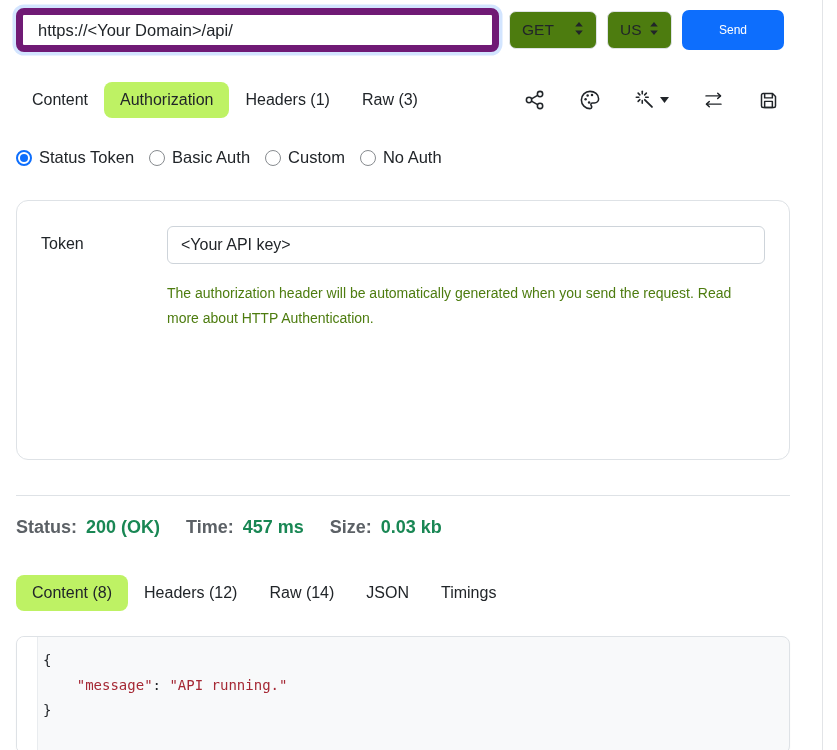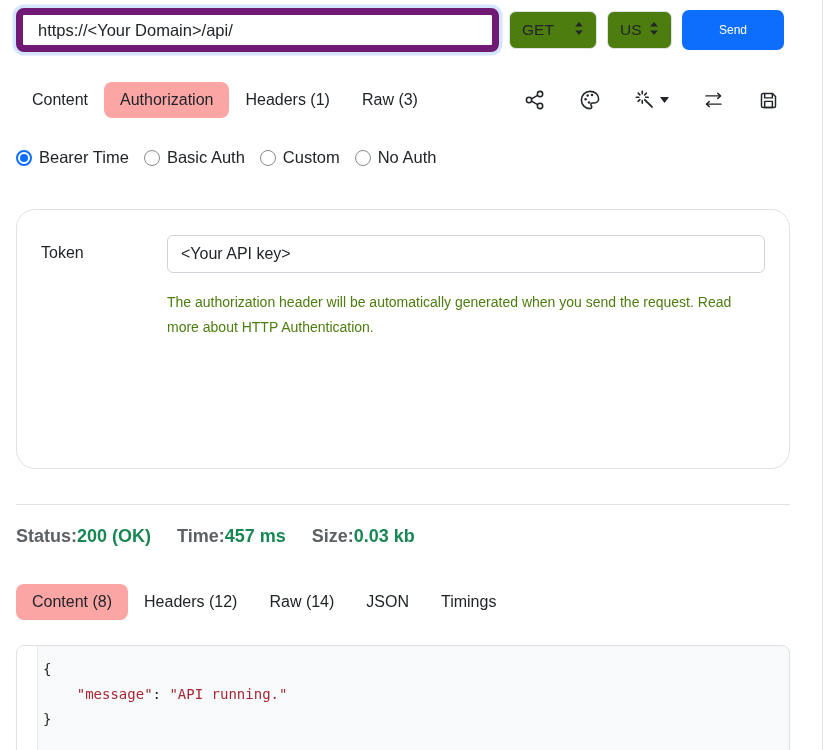--- a/index.html
+++ b/index.html
@@ -34,61 +34,61 @@
     font-family: "Liberation Sans", sans-serif;
   }
 
   
   .tabs-row { margin-top: 30px; display: flex; align-items: center; }
   .tab {
     padding: 9px 16px; border-radius: 8px; font-size: 16px; color: #212529;
     cursor: pointer; white-space: nowrap; background: transparent; border: none;
     font-family: "Liberation Sans", sans-serif;
   }
-  .tab.active { background: #fca5a5; }
+  .tab.active { background: #bef264; }
   .toolbar { margin-left: auto; display: flex; align-items: center; gap: 33px; padding-right: 11px; }
   .tool-icon { display: flex; align-items: center; gap: 4px; color: #212529; cursor: pointer; }
   .tool-icon svg { display: block; }
 
   
   .radio-row { margin-top: 30px; display: flex; align-items: center; gap: 15px; }
   .radio-opt { display: flex; align-items: center; gap: 7px; cursor: pointer; }
   .radio {
     width: 16px; height: 16px; border: 1px solid #878b8f; border-radius: 50%;
     background: #fff; position: relative; flex: none;
   }
   .radio.checked { border: 2px solid #0d6efd; }
   .radio.checked::after {
     content: ""; position: absolute; inset: 2px; border-radius: 50%; background: #0d6efd;
   }
   .radio-label { font-size: 16.5px; }
 
   
   .auth-panel {
-    margin-top: 42px; height: 260px; border: 1px solid #dee2e6; border-radius: 19px;
+    margin-top: 33px; height: 260px; border: 1px solid #dee2e6; border-radius: 12px;
     padding: 25px 24px; display: flex;
   }
   .token-label { width: 126px; padding-top: 9px; font-size: 16px; flex: none; }
   .token-col { flex: 1; }
   .token-input {
     width: 100%; height: 38px; border: 1px solid #ced4da; border-radius: 6px;
     padding: 6px 13px; font-size: 16px; color: #212529; outline: none;
     font-family: "Liberation Sans", sans-serif;
   }
   .token-help {
     margin-top: 17px; width: 588px; font-size: 14px; line-height: 25px; color: #4d7c0f;
   }
 
   
   .divider { margin-top: 35px; border: none; border-top: 1px solid #dee2e6; }
   .status-row {
     margin-top: 21px; display: flex; align-items: center; gap: 26px;
     font-size: 18px; font-weight: 600;
   }
-  .status-group { display: flex; align-items: center; }
+  .status-group { display: flex; align-items: center; gap: 9px; }
   .status-label { color: #5c6166; }
   .status-value { color: #198754; }
 
   
   .resp-tabs-row { margin-top: 37px; display: flex; align-items: center; }
 
   
   .code-panel {
     margin-top: 25px; height: 118px; border: 1px solid #dee2e6; border-radius: 8px;
     background: #f8f9fa; display: flex; overflow: hidden;
@@ -187,21 +187,21 @@
             <path d="M7.6 4 V9 H16.4 V4.6"></path>
             <rect x="7.6" y="13" width="8.8" height="7"></rect>
           </svg>
         </span>
       </div>
     </div>
 
     <div class="radio-row">
       <span class="radio-opt">
         <span class="radio checked"></span>
-        <span class="radio-label">Bearer Time</span>
+        <span class="radio-label">Status Token</span>
       </span>
       <span class="radio-opt">
         <span class="radio"></span>
         <span class="radio-label">Basic Auth</span>
       </span>
       <span class="radio-opt">
         <span class="radio"></span>
         <span class="radio-label">Custom</span>
       </span>
       <span class="radio-opt">

